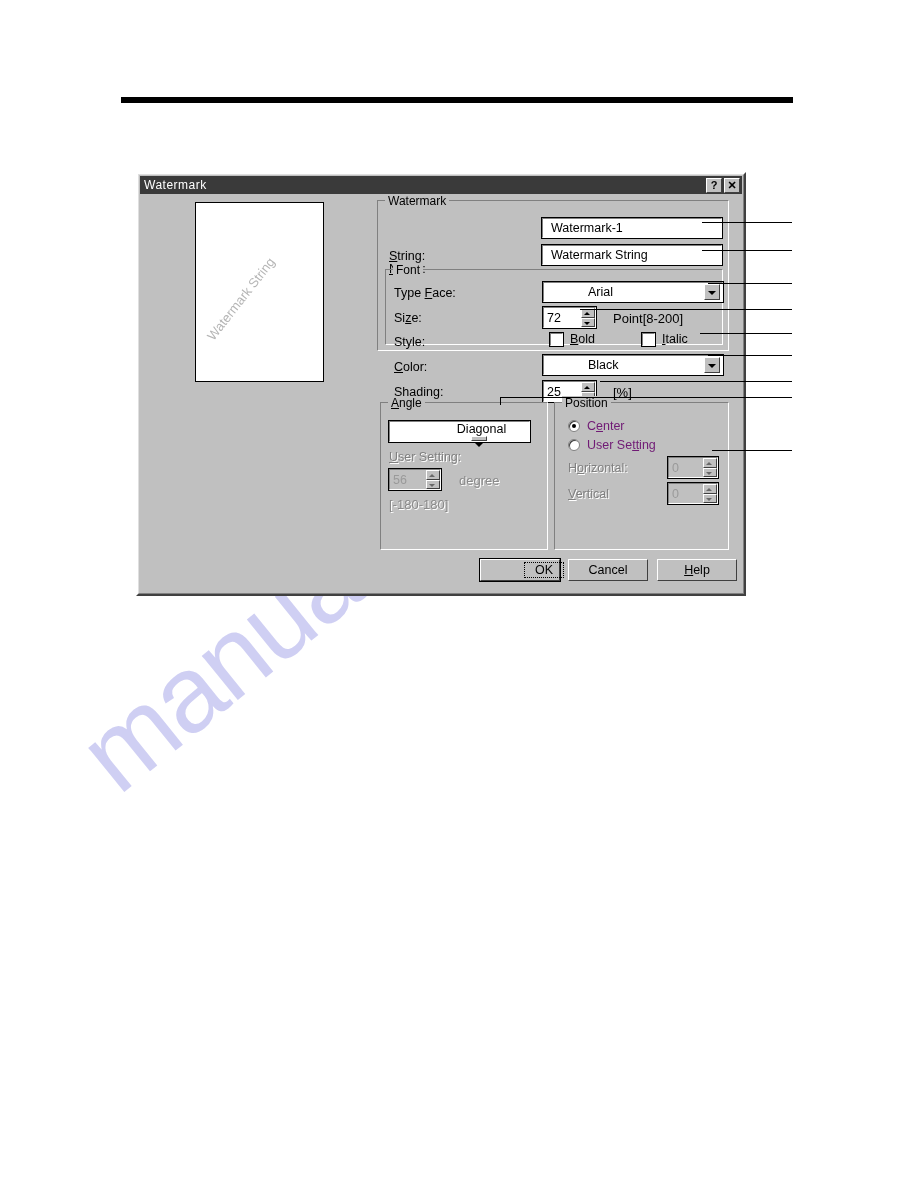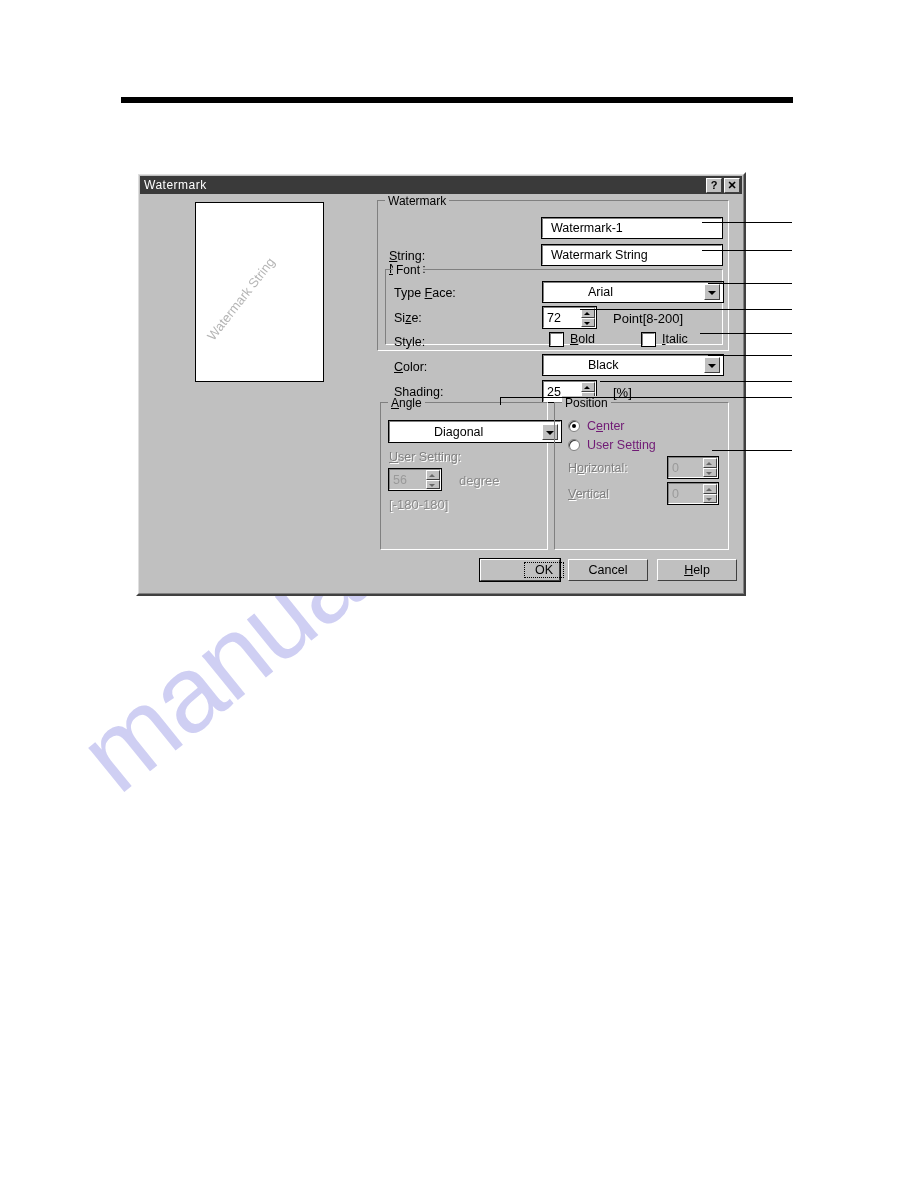--- a/index.html
+++ b/index.html
@@ -445,21 +445,21 @@
           <div class="down"></div>
         </span>
       </div>
       <div class="static-text" style="left:227px; top:115px;">[%]</div>
     </div>
   </div>
 
   <div class="groupbox" style="left:242px; top:228px; width:168px; height:148px;">
     <div class="gb-title"><span class="acc">A</span>ngle</div>
 
-    <div class="combo" style="left:8px; top:18px; width:172px; height:21px;">
+    <div class="combo" style="left:8px; top:18px; width:141px; height:21px;flex-direction:column;">
       <span class="combo-val">Diagonal</span>
       <span class="combo-arrow"></span>
     </div>
 
     <div class="fld-label disabled" style="left:8px; top:47px;">
       <span class="acc">U</span>ser Setting:
     </div>
 
     <div class="spinbox disabled" style="left:8px; top:66px; width:52px; height:21px;">
       <span>56</span>

